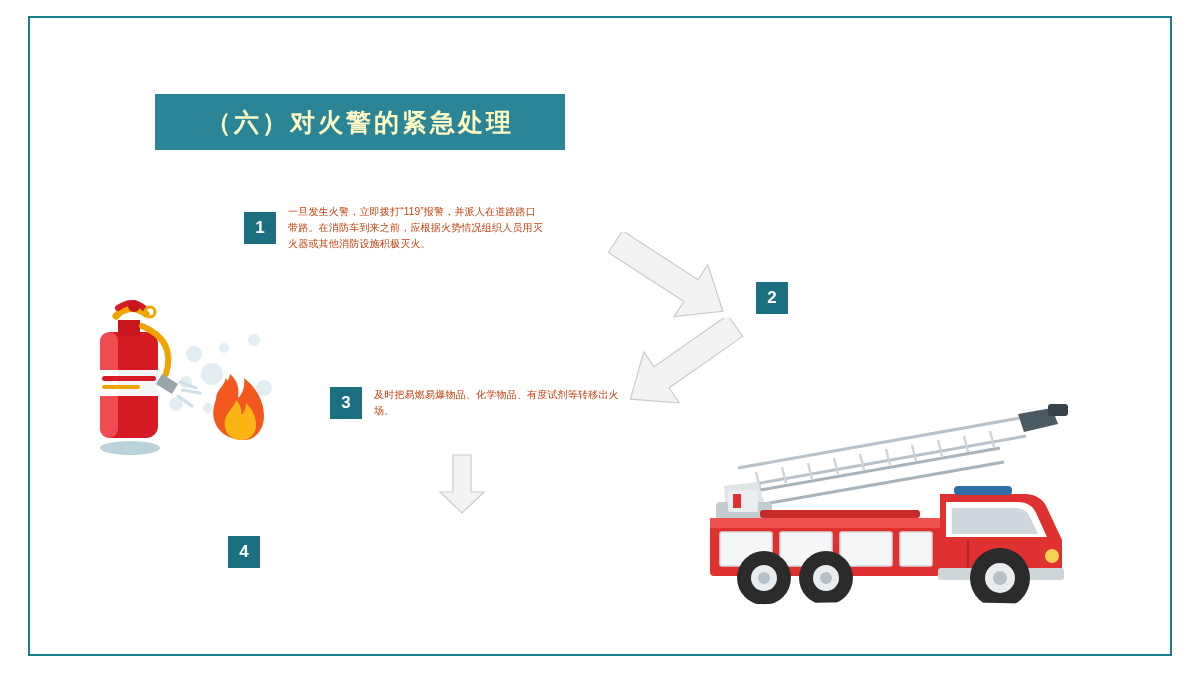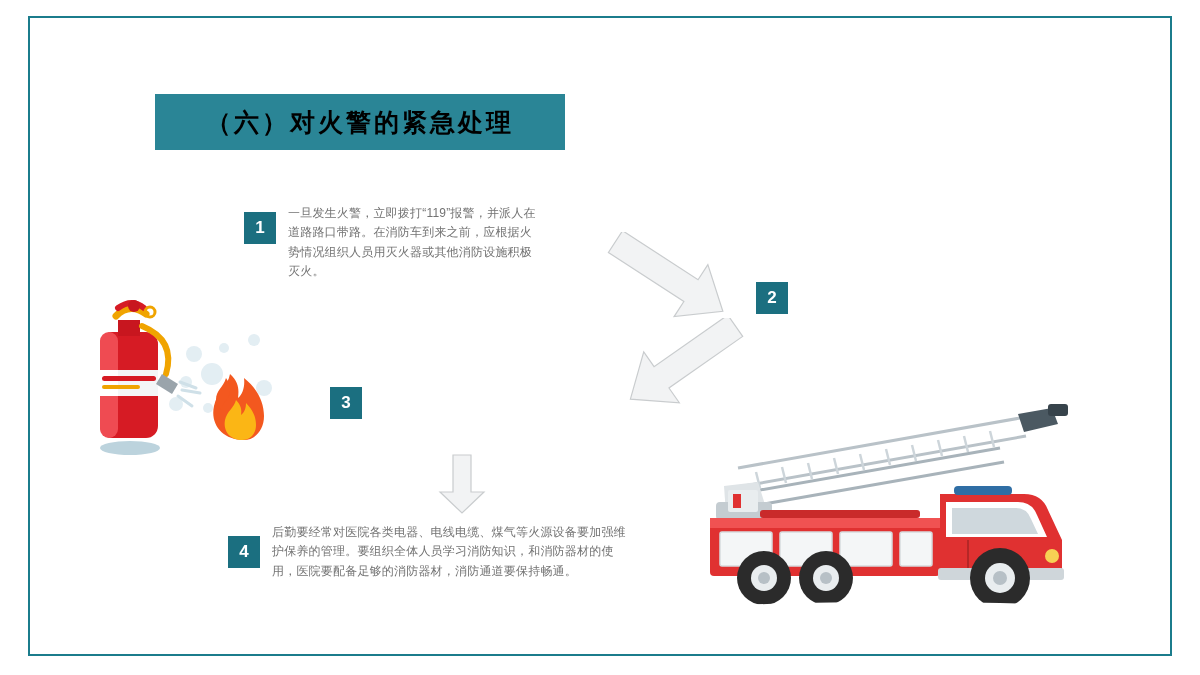--- a/index.html
+++ b/index.html
@@ -35,21 +35,21 @@
     left: 155px;
     top: 94px;
     width: 410px;
     height: 56px;
     background: #2a8596;
     display: flex;
     align-items: center;
     justify-content: center;
   }
   .title-text {
-    color: #000000;
+    color: #fef9c3;
     font-size: 25px;
     font-weight: bold;
     letter-spacing: 3px;
     white-space: nowrap;
   }
 
   .step {
     position: absolute;
     display: flex;
     align-items: flex-start;
@@ -61,22 +61,22 @@
     color: #ffffff;
     font-size: 17px;
     font-weight: bold;
     display: flex;
     align-items: center;
     justify-content: center;
     flex: none;
   }
   .step-text {
     margin-left: 12px;
-    color: #737373;
-    font-size: 12px;
+    color: #c2410c;
+    font-size: 10px;
     line-height: 1.62;
     letter-spacing: 0.2px;
   }
 
   #step1 { left: 244px; top: 204px; width: 300px; }
   #step1 .step-num { margin-top: 8px; }
   #step2 { left: 756px; top: 278px; width: 320px; }
   #step2 .step-num { margin-top: 4px; }
   #step3 { left: 330px; top: 387px; width: 290px; }
   #step4 { left: 228px; top: 523px; width: 400px; }
@@ -123,25 +123,25 @@
     <div class="step-num">1</div>
     <div class="step-text">一旦发生火警，立即拨打“119”报警，并派人在道路路口带路。在消防车到来之前，应根据火势情况组织人员用灭火器或其他消防设施积极灭火。</div>
   </div>
 
   <div class="step" id="step2">
     <div class="step-num">2</div>
   </div>
 
   <div class="step" id="step3">
     <div class="step-num">3</div>
+    <div class="step-text">及时把易燃易爆物品、化学物品、有度试剂等转移出火场。</div>
   </div>
 
   <div class="step" id="step4">
     <div class="step-num">4</div>
-    <div class="step-text">后勤要经常对医院各类电器、电线电缆、煤气等火源设备要加强维护保养的管理。要组织全体人员学习消防知识，和消防器材的使用，医院要配备足够的消防器材，消防通道要保持畅通。</div>
   </div>
 
   <div class="arrow" id="arrow1">
     <svg width="140" height="90" viewBox="0 0 140 90">
       <g transform="rotate(33 70 45)">
         <polygon points="5,32 95,32 95,14 133,45 95,76 95,58 5,58" fill="#f2f3f4" stroke="#c9ccce" stroke-width="1.2"></polygon>
       </g>
     </svg>
   </div>
 

